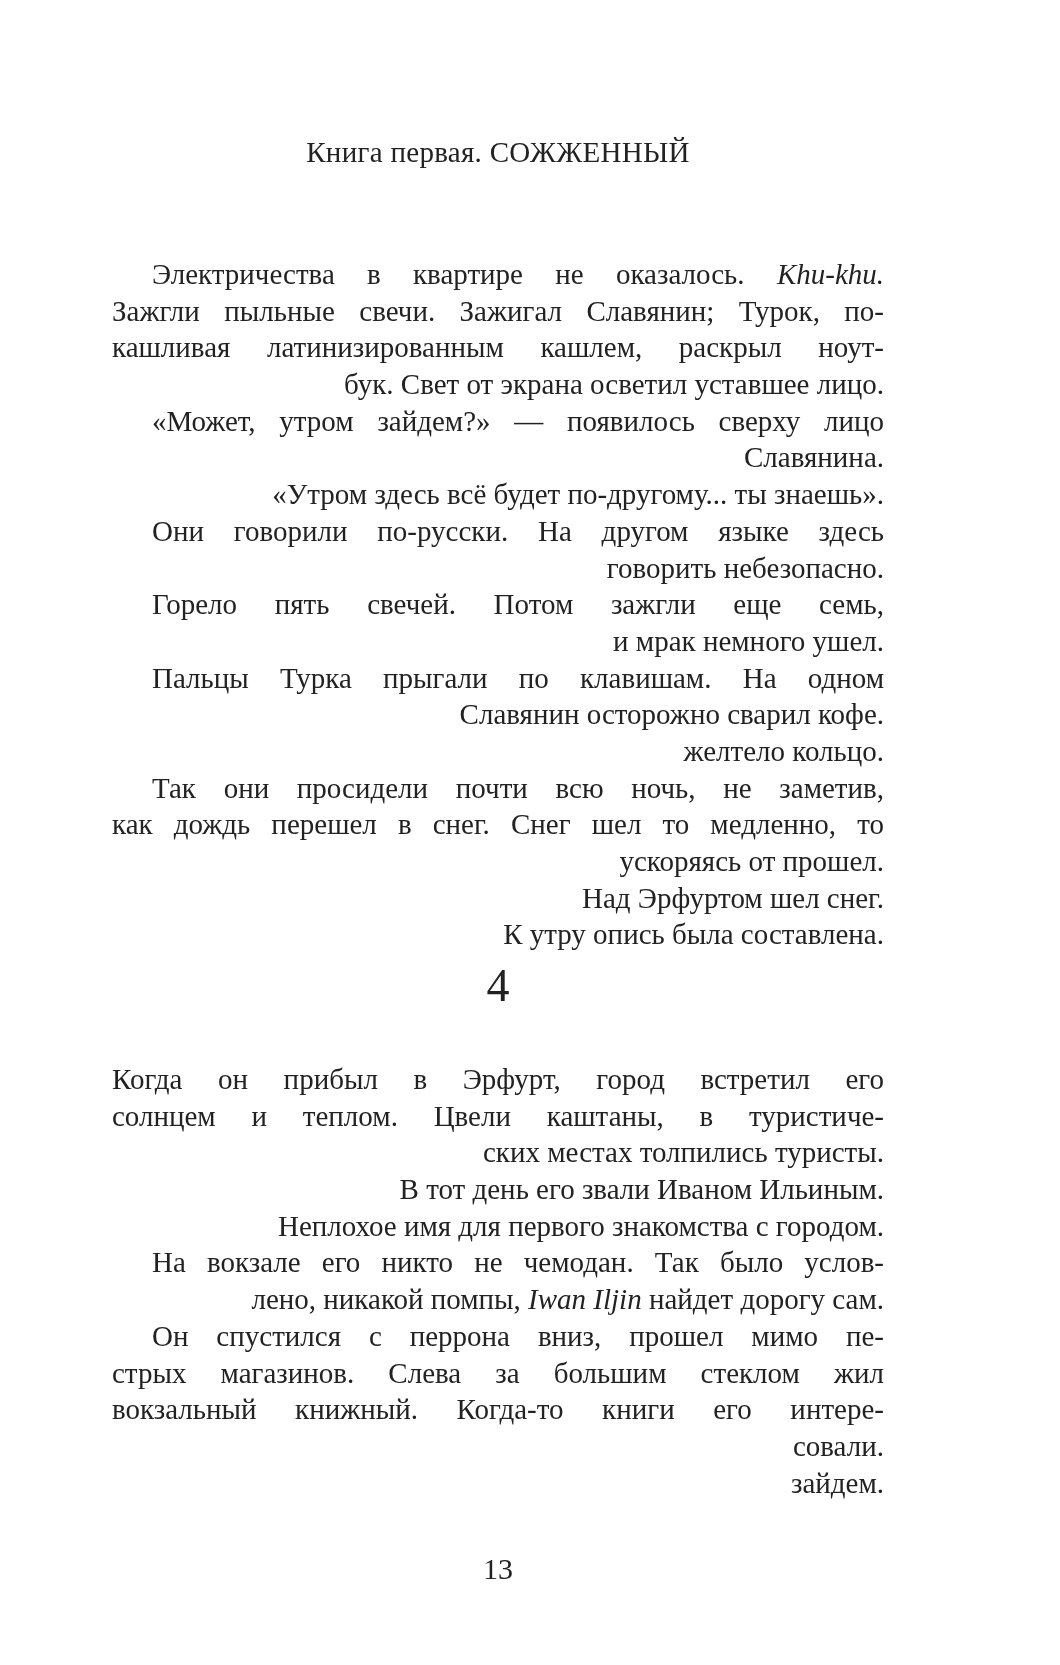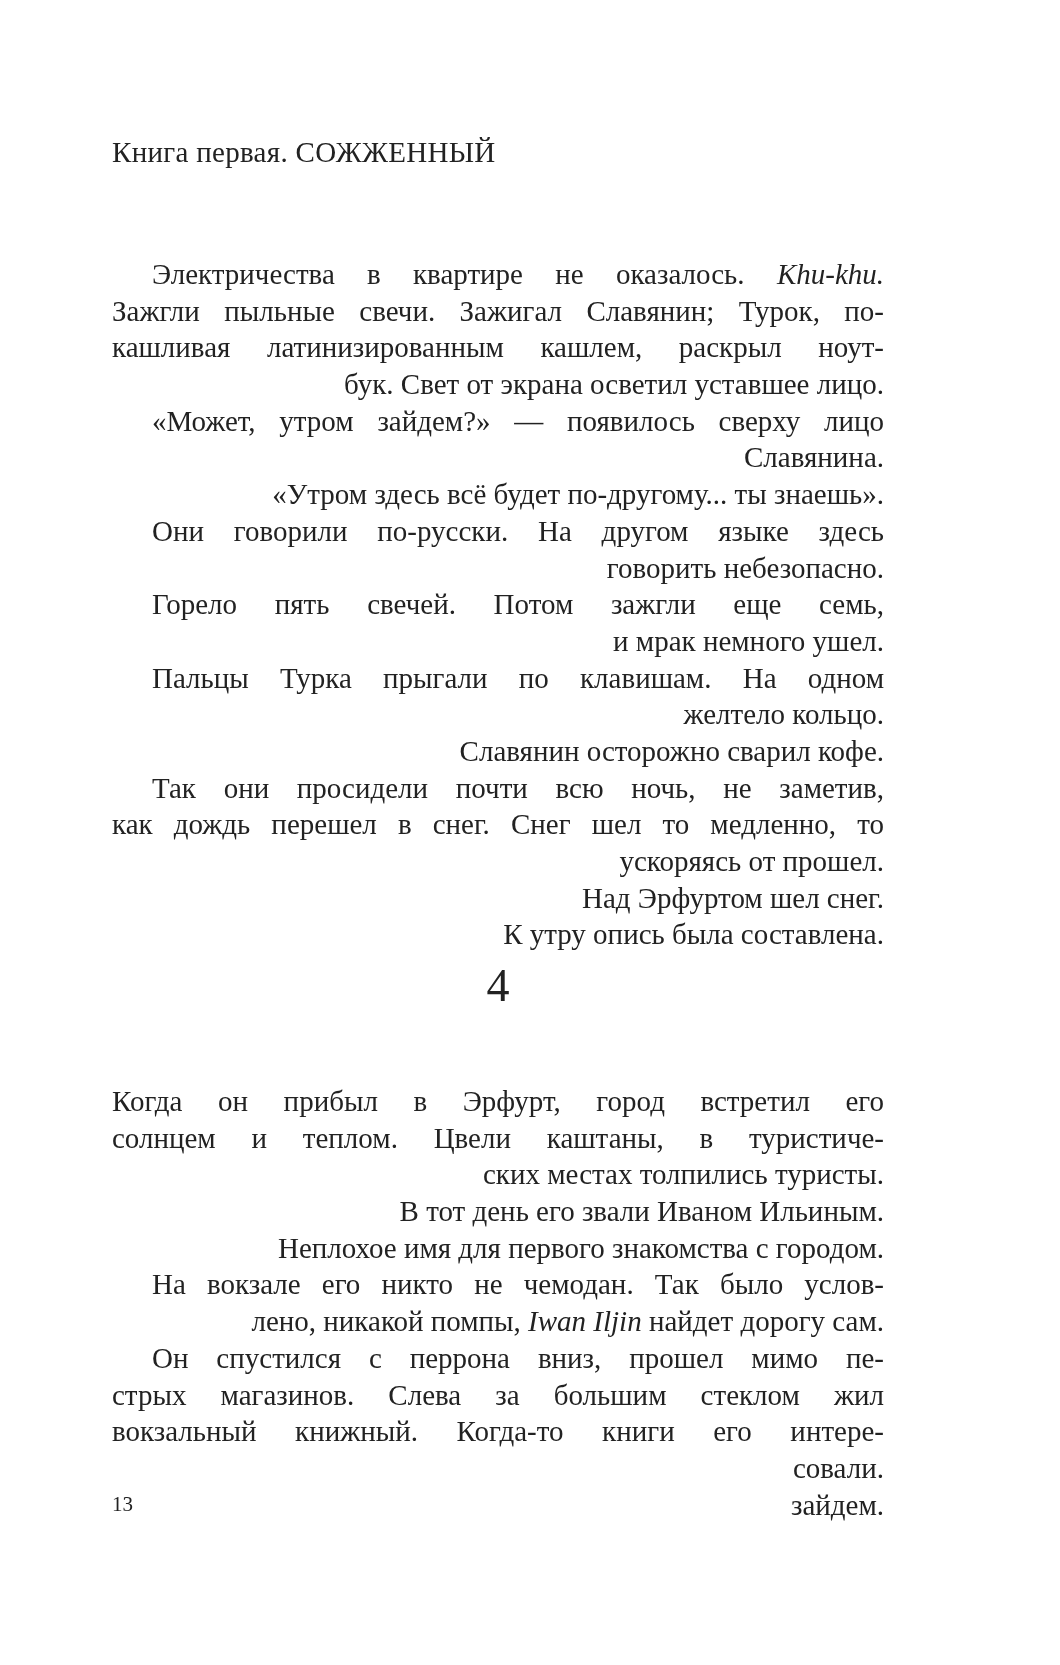--- a/index.html
+++ b/index.html
@@ -16,31 +16,31 @@
     color: #222222;
     overflow: hidden;
   }
   .col {
     position: absolute;
     left: 112px;
     width: 772px;
   }
   .running-header {
     top: 136px;
-    text-align: left;
+    text-align: center;
     font-size: 29px;
     letter-spacing: 0.3px;
     white-space: nowrap;
   }
   .text-block {
     font-size: 29px;
     margin-top: 35px;
   }
   .section-a { top: 221px; }
-  .section-b { top: 1048px; }
+  .section-b { top: 1026px; }
   .line {
     height: 36.7px;
     line-height: 36.7px;
     text-align: right;
     overflow: visible;
   }
   .line.just {
     text-align: justify;
     text-align-last: justify;
   }
@@ -51,23 +51,23 @@
     font-style: italic;
   }
   .section-heading {
     top: 955px;
     height: 62px;
     line-height: 62px;
     text-align: center;
     font-size: 46px;
   }
   .page-number {
-    top: 1492px;
-    text-align: left;
-    font-size: 21px;
+    top: 1552px;
+    text-align: center;
+    font-size: 30px;
   }
 </style>
 </head>
 <body>
 
 <div class="book-page">
 
   <div class="col running-header">Книга первая. СОЖЖЕННЫЙ</div>
 
   <div class="col text-block section-a" id="section-a">
@@ -76,22 +76,22 @@
       <div class="line just"><span>кашливая латинизированным кашлем, раскрыл ноут-</span></div>
       <div class="line"><span>бук. Свет от экрана осветил уставшее лицо.</span></div>
       <div class="line indent just"><span>«Может, утром зайдем?» — появилось сверху лицо</span></div>
       <div class="line"><span>Славянина.</span></div>
       <div class="line indent"><span>«Утром здесь всё будет по-другому... ты знаешь».</span></div>
       <div class="line indent just"><span>Они говорили по-русски. На другом языке здесь</span></div>
       <div class="line"><span>говорить небезопасно.</span></div>
       <div class="line indent just"><span>Горело пять свечей. Потом зажгли еще семь,</span></div>
       <div class="line"><span>и мрак немного ушел.</span></div>
       <div class="line indent just"><span>Пальцы Турка прыгали по клавишам. На одном</span></div>
+      <div class="line indent"><span>Славянин осторожно сварил кофе.</span></div>
       <div class="line"><span>желтело кольцо.</span></div>
-      <div class="line indent"><span>Славянин осторожно сварил кофе.</span></div>
       <div class="line indent just"><span>Так они просидели почти всю ночь, не заметив,</span></div>
       <div class="line just"><span>как дождь перешел в снег. Снег шел то медленно, то</span></div>
       <div class="line"><span>ускоряясь от прошел.</span></div>
       <div class="line indent"><span>Над Эрфуртом шел снег.</span></div>
       <div class="line indent"><span>К утру опись была составлена.</span></div>
     </div>
 
   <div class="col section-heading">4</div>
 
   <div class="col text-block section-b" id="section-b">

